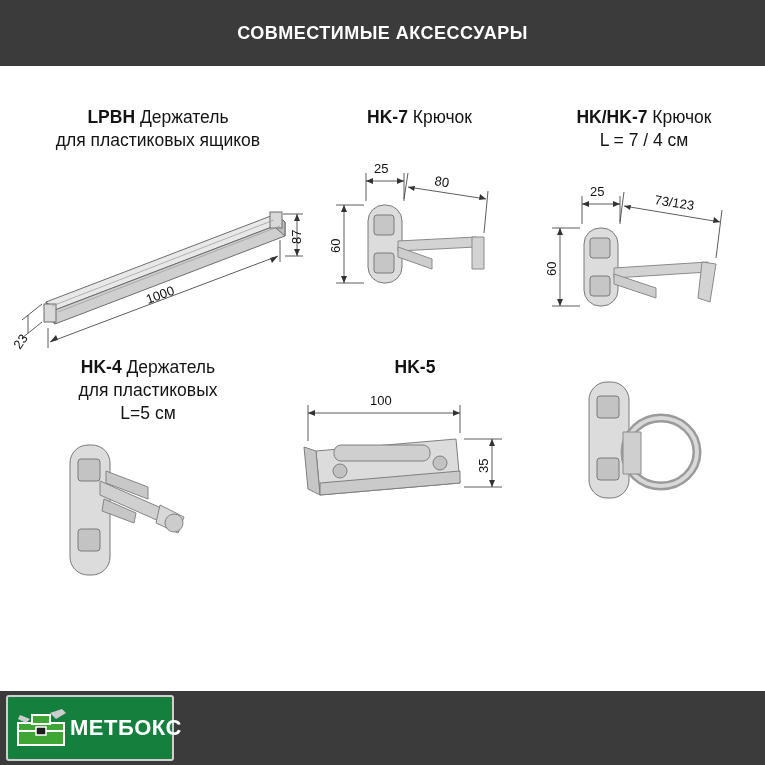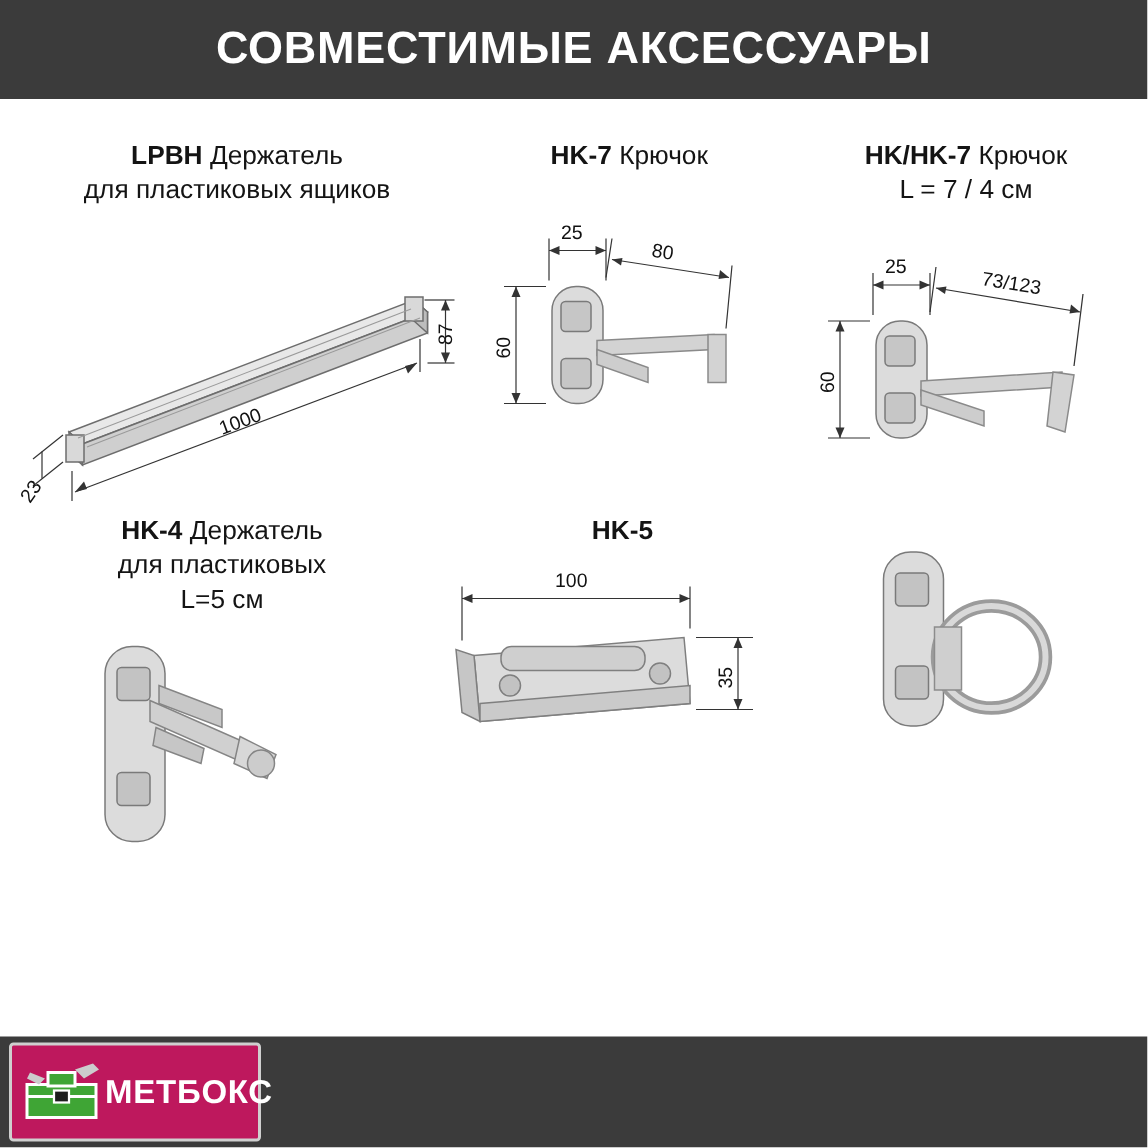--- a/index.html
+++ b/index.html
@@ -28,32 +28,32 @@
     top: 0;
     width: 765px;
     height: 66px;
     background: #3b3b3b;
     display: flex;
     align-items: center;
     justify-content: center;
   }
   .header-title {
     color: #ffffff;
-    font-size: 30px;
+    font-size: 18px;
     font-weight: bold;
     letter-spacing: 0.5px;
     text-transform: uppercase;
     white-space: nowrap;
   }
 
   
   .content {
     position: absolute;
     left: 0;
-    top: 52px;
+    top: 66px;
     width: 765px;
     height: 625px;
     border-radius: 12px;
   }
 
   .cell {
     position: absolute;
   }
   .cell-title {
     text-align: center;
@@ -96,21 +96,21 @@
     width: 765px;
     height: 74px;
     background: #3b3b3b;
   }
   .logo-box {
     position: absolute;
     left: 6px;
     bottom: 4px;
     width: 168px;
     height: 66px;
-    background: #be185d;
+    background: #15803d;
     border: 2px solid #cfcfcf;
     border-radius: 3px;
     display: flex;
     align-items: center;
     padding-left: 6px;
     box-sizing: border-box;
   }
   .logo-mark {
     position: relative;
     width: 54px;

